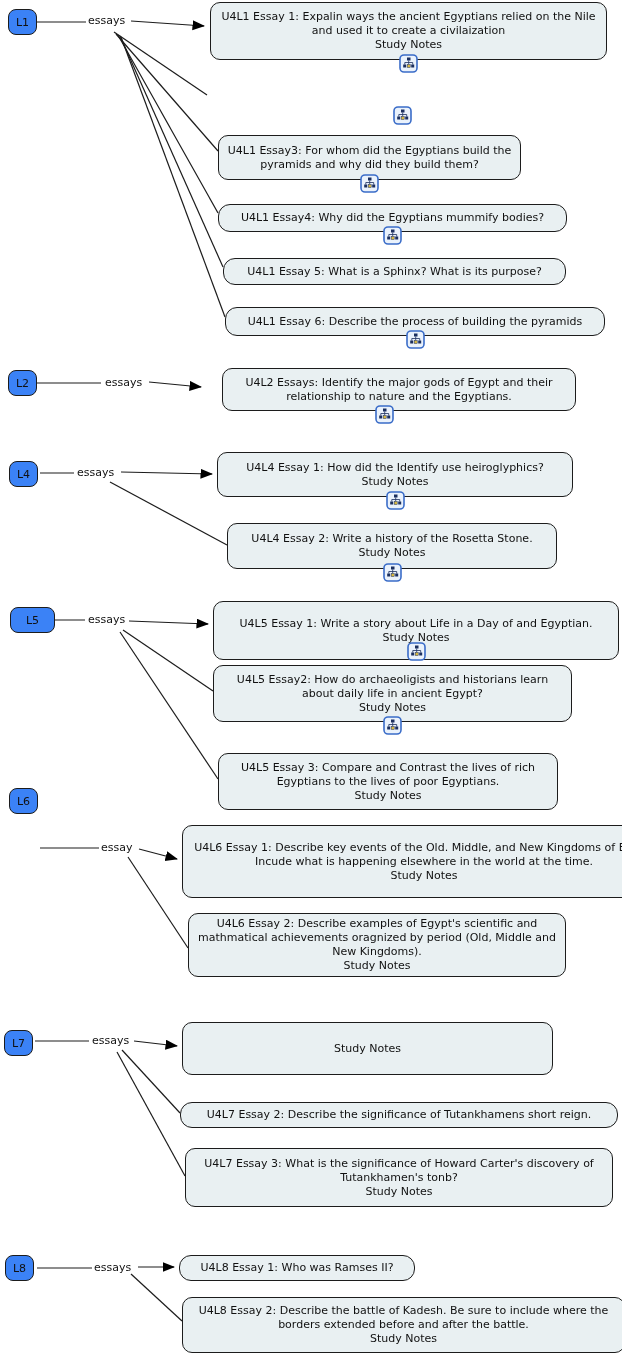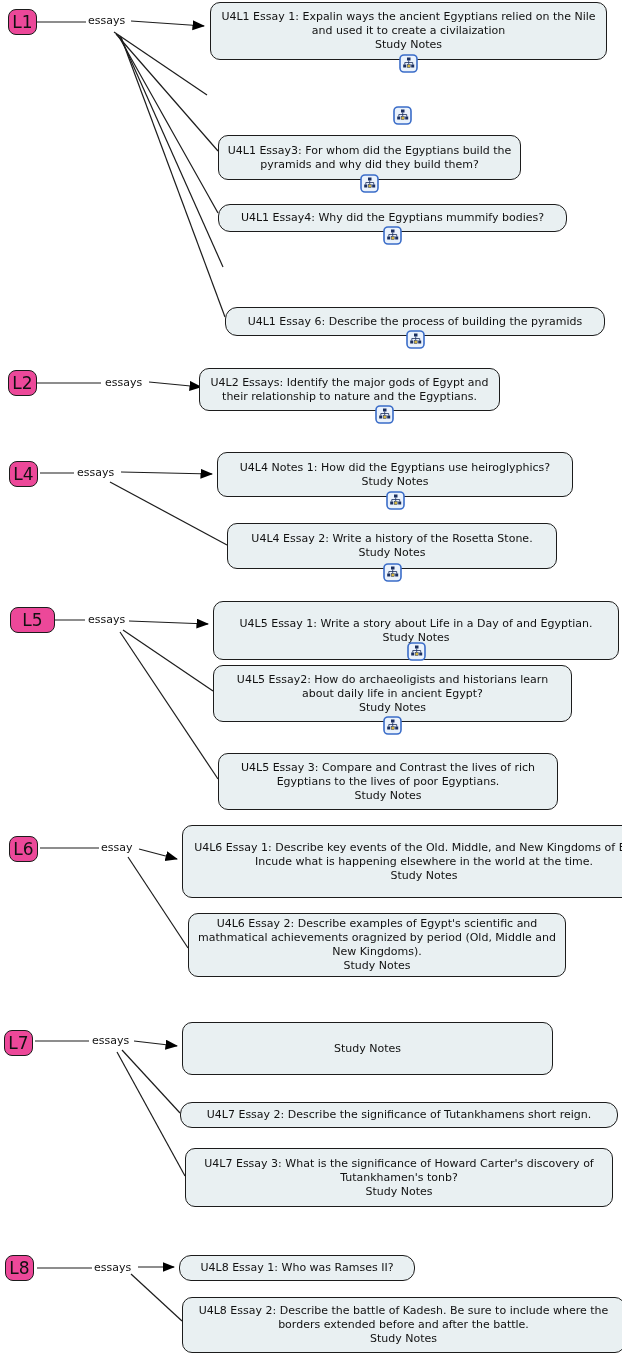--- a/index.html
+++ b/index.html
@@ -4,22 +4,22 @@
 <style>
   html,body { margin:0; padding:0; background:#fff; }
   .canvas {
     position:relative; width:622px; height:1356px; background:#fff;
     font-family:"DejaVu Sans","Liberation Sans",sans-serif; overflow:hidden;
     color:#111;
   }
   svg.connectors { position:absolute; left:0; top:0; width:622px; height:1356px; z-index:1; pointer-events:none; }
   .lnode {
     position:absolute; z-index:2; display:flex; align-items:center; justify-content:center;
-    background:#ec4899; border:1.3px solid #1c1c1c; border-radius:8px;
-    font-size:17px; box-sizing:border-box;
+    background:#3b82f6; border:1.3px solid #1c1c1c; border-radius:8px;
+    font-size:11px; box-sizing:border-box;
   }
   .link-label {
     position:absolute; z-index:2; font-size:11px; white-space:nowrap;
   }
   .essay-box {
     position:absolute; z-index:2; display:flex; flex-direction:column;
     align-items:center; justify-content:center; text-align:center;
     background:#e9f0f2; border:1.1px solid #1c1c1c; border-radius:10px;
     font-size:11px; line-height:14px; padding:1px 6px; box-sizing:border-box;
   }
@@ -127,61 +127,64 @@
     <svg viewBox="0 0 19 19">
         <rect x="1" y="1" width="17" height="17" rx="4" fill="#eaf2fc" stroke="#3a6cc8" stroke-width="1.6"></rect>
         <rect x="8" y="3.5" width="3.5" height="3" fill="#1b2f5e"></rect>
         <path d="M9.7 6.5 V8.5 M5.8 8.5 H13.7 M5.8 8.5 V10.5 M13.7 8.5 V10.5 M9.7 8.5 V10.5" stroke="#1b2f5e" stroke-width="0.8"></path>
         <rect x="4.2" y="10.5" width="3" height="3" fill="#1b2f5e"></rect>
         <rect x="8.2" y="10.5" width="3" height="3" fill="#d9b93f" stroke="#1b2f5e" stroke-width="0.5"></rect>
         <rect x="12.2" y="10.5" width="3" height="3" fill="#1b2f5e"></rect>
       </svg>
   </div>
 
+  <div class="essay-box single" style="left:223px;top:258px;width:343px;height:27px">
+    <div>U4L1 Essay 5: What is a Sphinx? What is its purpose?</div>
+  </div>
 
   <div class="essay-box single" style="left:225px;top:307px;width:380px;height:29px">
     <div>U4L1 Essay 6: Describe the process of building the pyramids</div>
   </div>
   <div class="sub-icon" style="left:406px;top:330px">
     <svg viewBox="0 0 19 19">
         <rect x="1" y="1" width="17" height="17" rx="4" fill="#eaf2fc" stroke="#3a6cc8" stroke-width="1.6"></rect>
         <rect x="8" y="3.5" width="3.5" height="3" fill="#1b2f5e"></rect>
         <path d="M9.7 6.5 V8.5 M5.8 8.5 H13.7 M5.8 8.5 V10.5 M13.7 8.5 V10.5 M9.7 8.5 V10.5" stroke="#1b2f5e" stroke-width="0.8"></path>
         <rect x="4.2" y="10.5" width="3" height="3" fill="#1b2f5e"></rect>
         <rect x="8.2" y="10.5" width="3" height="3" fill="#d9b93f" stroke="#1b2f5e" stroke-width="0.5"></rect>
         <rect x="12.2" y="10.5" width="3" height="3" fill="#1b2f5e"></rect>
       </svg>
   </div>
 
   <div class="lnode" style="left:8px;top:370px;width:29px;height:26px">
       <span>L2</span>
     </div>
   <div class="link-label" style="left:105px;top:376px">essays</div>
 
-  <div class="essay-box" style="left:199px;top:368px;width:301px;height:43px">
+  <div class="essay-box" style="left:222px;top:368px;width:354px;height:43px">
     <div>U4L2 Essays: Identify the major gods of Egypt and their relationship to nature and the Egyptians.</div>
   </div>
   <div class="sub-icon" style="left:375px;top:405px">
     <svg viewBox="0 0 19 19">
         <rect x="1" y="1" width="17" height="17" rx="4" fill="#eaf2fc" stroke="#3a6cc8" stroke-width="1.6"></rect>
         <rect x="8" y="3.5" width="3.5" height="3" fill="#1b2f5e"></rect>
         <path d="M9.7 6.5 V8.5 M5.8 8.5 H13.7 M5.8 8.5 V10.5 M13.7 8.5 V10.5 M9.7 8.5 V10.5" stroke="#1b2f5e" stroke-width="0.8"></path>
         <rect x="4.2" y="10.5" width="3" height="3" fill="#1b2f5e"></rect>
         <rect x="8.2" y="10.5" width="3" height="3" fill="#d9b93f" stroke="#1b2f5e" stroke-width="0.5"></rect>
         <rect x="12.2" y="10.5" width="3" height="3" fill="#1b2f5e"></rect>
       </svg>
   </div>
 
   <div class="lnode" style="left:9px;top:461px;width:29px;height:26px">
       <span>L4</span>
     </div>
   <div class="link-label" style="left:77px;top:466px">essays</div>
 
   <div class="essay-box" style="left:217px;top:452px;width:356px;height:45px">
-    <div>U4L4 Notes 1: How did the Egyptians use heiroglyphics?</div>
+    <div>U4L4 Essay 1: How did the Identify use heiroglyphics?</div>
     <div>Study Notes</div>
   </div>
   <div class="sub-icon" style="left:386px;top:491px">
     <svg viewBox="0 0 19 19">
         <rect x="1" y="1" width="17" height="17" rx="4" fill="#eaf2fc" stroke="#3a6cc8" stroke-width="1.6"></rect>
         <rect x="8" y="3.5" width="3.5" height="3" fill="#1b2f5e"></rect>
         <path d="M9.7 6.5 V8.5 M5.8 8.5 H13.7 M5.8 8.5 V10.5 M13.7 8.5 V10.5 M9.7 8.5 V10.5" stroke="#1b2f5e" stroke-width="0.8"></path>
         <rect x="4.2" y="10.5" width="3" height="3" fill="#1b2f5e"></rect>
         <rect x="8.2" y="10.5" width="3" height="3" fill="#d9b93f" stroke="#1b2f5e" stroke-width="0.5"></rect>
         <rect x="12.2" y="10.5" width="3" height="3" fill="#1b2f5e"></rect>
@@ -236,21 +239,21 @@
         <rect x="8.2" y="10.5" width="3" height="3" fill="#d9b93f" stroke="#1b2f5e" stroke-width="0.5"></rect>
         <rect x="12.2" y="10.5" width="3" height="3" fill="#1b2f5e"></rect>
       </svg>
   </div>
 
   <div class="essay-box" style="left:218px;top:753px;width:340px;height:57px">
     <div>U4L5 Essay 3: Compare and Contrast the lives of rich Egyptians to the lives of poor Egyptians.</div>
     <div>Study Notes</div>
   </div>
 
-  <div class="lnode" style="left:9px;top:836px;width:29px;height:26px">
+  <div class="lnode" style="left:9px;top:788px;width:29px;height:26px">
       <span>L6</span>
     </div>
   <div class="link-label" style="left:101px;top:841px">essay</div>
 
   <div class="essay-box" style="left:182px;top:825px;width:484px;height:73px">
     <div>U4L6 Essay 1: Describe key events of the Old. Middle, and New Kingdoms of Egypt. Incude what is happening elsewhere in the world at the time.</div>
     <div>Study Notes</div>
   </div>
 
   <div class="essay-box" style="left:188px;top:913px;width:378px;height:64px">

